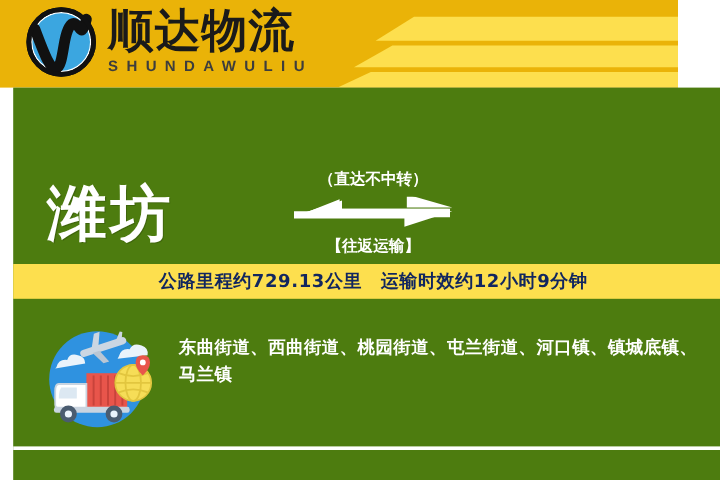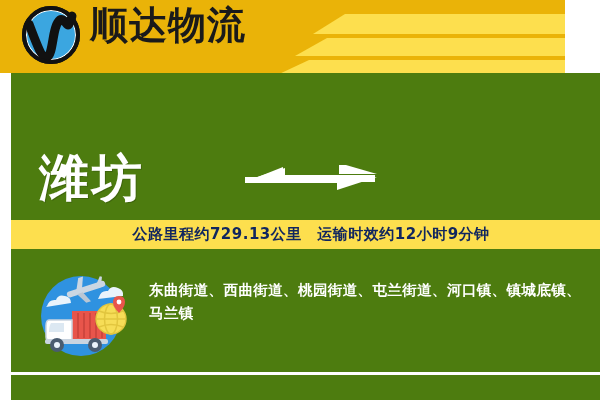--- a/index.html
+++ b/index.html
@@ -183,48 +183,51 @@
       <div class="logo-mark">
         <svg width="62" height="62" viewBox="0 0 62 62">
           <circle cx="31" cy="31" r="27" fill="#ffffff" stroke="#111111" stroke-width="4"></circle>
           <circle cx="31" cy="31" r="24" fill="#3BA6E0"></circle>
           <path d="M9 20 C18 44 22 54 27 53 C31 52 32 40 34 30 C36 20 39 14 43 16 C47 18 48 28 52 12" fill="none" stroke="#111111" stroke-width="9" stroke-linecap="round" stroke-linejoin="round"></path>
           <circle cx="31" cy="31" r="27" fill="none" stroke="#111111" stroke-width="4"></circle>
         </svg>
       </div>
       <div class="logo-text">
         <div class="brand-cn">顺达物流</div>
+        <div class="brand-en">SHUNDAWULIU</div>
       </div>
     </div>
 
     <div class="stripes">
       <svg width="320" height="73" viewBox="0 0 320 73">
         <polygon points="100,14 320,14 320,34 68,34" fill="#FDDF4E"></polygon>
         <polygon points="82,38 320,38 320,56 50,56" fill="#FDDF4E"></polygon>
         <polygon points="64,60 320,60 320,75 32,75" fill="#FDDF4E"></polygon>
       </svg>
     </div>
   </div>
 
   <div class="body-blue">
 
     <div class="route">
       <div class="city city-from">潍坊</div>
 
       <div class="mid">
+        <div class="mid-top">（直达不中转）</div>
         <div class="arrow-box">
           <svg width="132" height="26" viewBox="0 0 132 26">
             <polygon points="0,17 38,2 38,10 130,10 130,17" fill="#ffffff"></polygon>
             <polygon points="132,11 94,24 94,17 2,17 2,11" fill="#ffffff" opacity="0"></polygon>
             <polygon points="0,16 40,3 40,10 132,10 132,10 132,10" fill="#ffffff"></polygon>
             <polygon points="132,12 92,25 92,18 0,18 0,12" fill="#ffffff"></polygon>
             <polygon points="132,10 92,-1 92,3 132,3" fill="#ffffff" opacity="0"></polygon>
             <polygon points="132,9 94,-2 94,9" fill="#ffffff"></polygon>
           </svg>
         </div>
+        <div class="mid-bottom">【往返运输】</div>
       </div>
 
     </div>
 
     <div class="yellow-bar">
       <span>公路里程约729.13公里　运输时效约12小时9分钟</span>
     </div>
 
     <div class="areas">
       <div class="illus">

